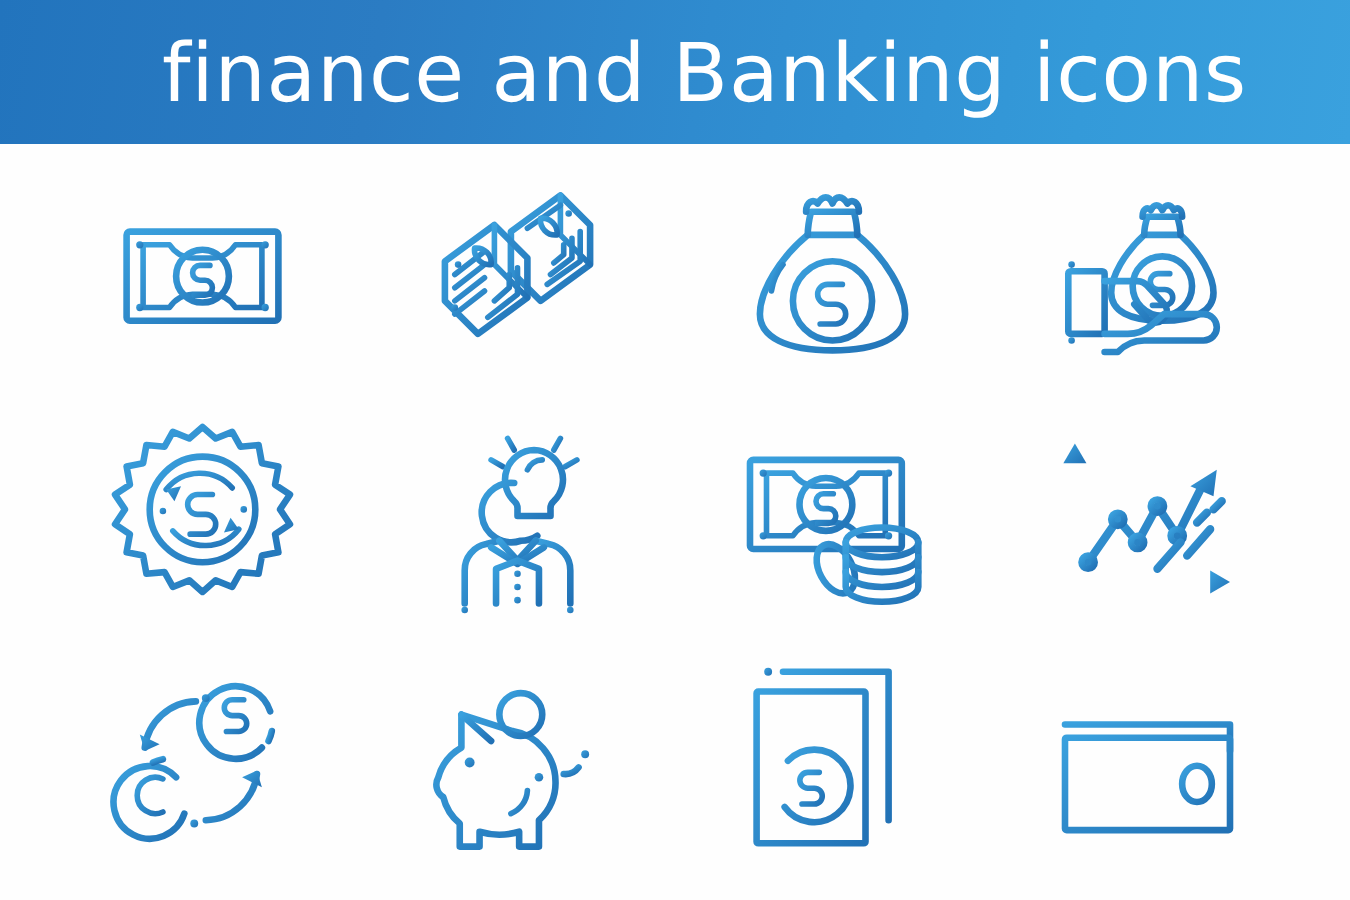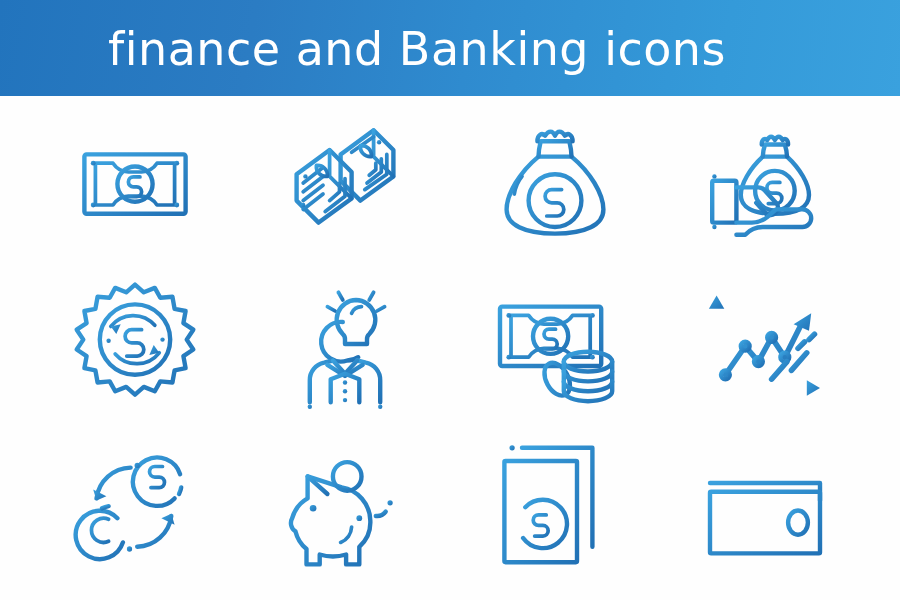--- a/index.html
+++ b/index.html
@@ -30,21 +30,21 @@
     height: 96px;
     background: linear-gradient(100deg, #2274bd 0%, #2b7cc3 28%, #2f8bcf 52%, #349ad9 80%, #3aa1de 100%);
     display: flex;
     align-items: center;
     box-sizing: border-box;
     padding-left: 108px;
     overflow: hidden;
   }
   #header-title {
     color: #ffffff;
-    font-size: 46px;
+    font-size: 54px;
     line-height: 1;
     letter-spacing: 0.5px;
     font-weight: 400;
     font-family: "DejaVu Sans", "Liberation Sans", sans-serif;
     white-space: nowrap;
     position: relative;
     top: 1px;
   }
 
   

